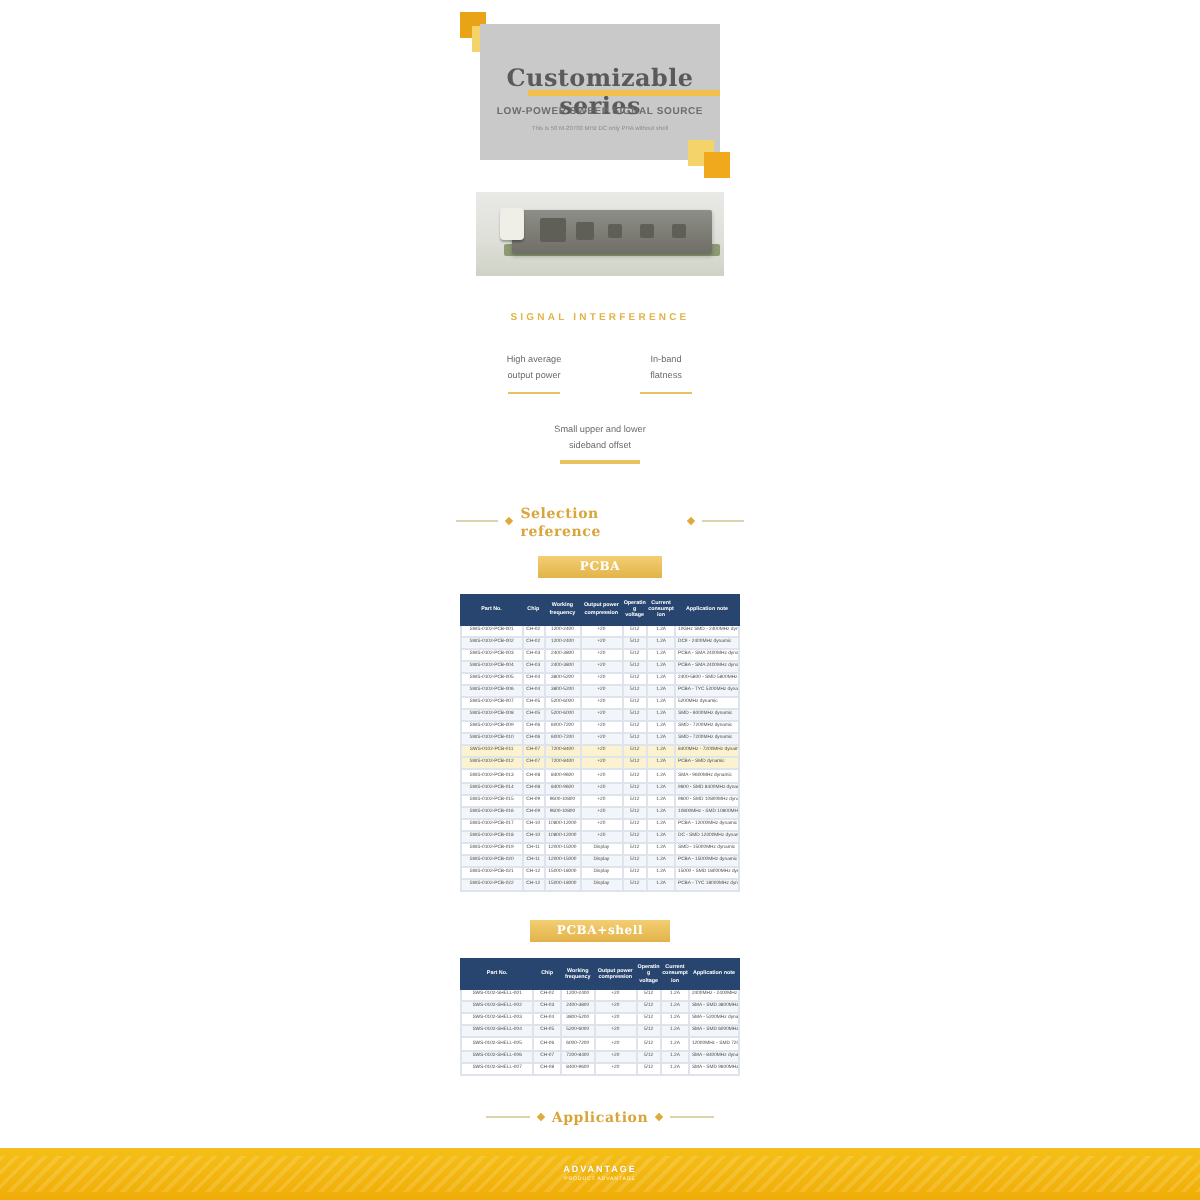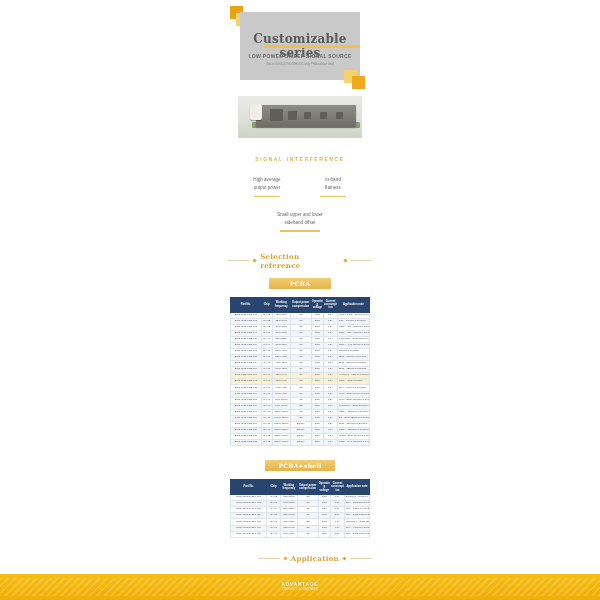--- a/index.html
+++ b/index.html
@@ -71,21 +71,21 @@
     text-align:center;margin-top:18px;
     font-size:5px;font-weight:bold;letter-spacing:1.6px;color:#e2b44a;
   }
   .feat-row{display:flex;justify-content:space-between;margin:14px 16px 0 16px;}
   .feat{width:46px;text-align:center;}
   .feat-txt{font-size:4.6px;color:#6a6a6a;line-height:1.7;}
   .feat-bar{width:26px;height:1.2px;background:#e8c25e;margin:4px auto 0 auto;}
   .feat-wide{margin:14px auto 0 auto;width:92px;text-align:center;}
 
   
-  .sec{display:flex;align-items:center;justify-content:flex-end;margin-top:20px;gap:4px;}
+  .sec{display:flex;align-items:center;justify-content:center;margin-top:20px;gap:4px;}
   .sec-line{width:22px;height:1px;background:#ddd1ae;}
   .sec-dot{width:3px;height:3px;background:#e0a93a;transform:rotate(45deg);}
   .sec-txt{
     font-size:7px;font-weight:bold;color:#d9a43a;letter-spacing:.3px;
     font-family:"DejaVu Serif", serif;
   }
 
   .pill{
     margin:8px auto 0 auto;width:62px;height:11px;
     background:linear-gradient(180deg,#f3ce72 0%,#e2b34a 100%);

